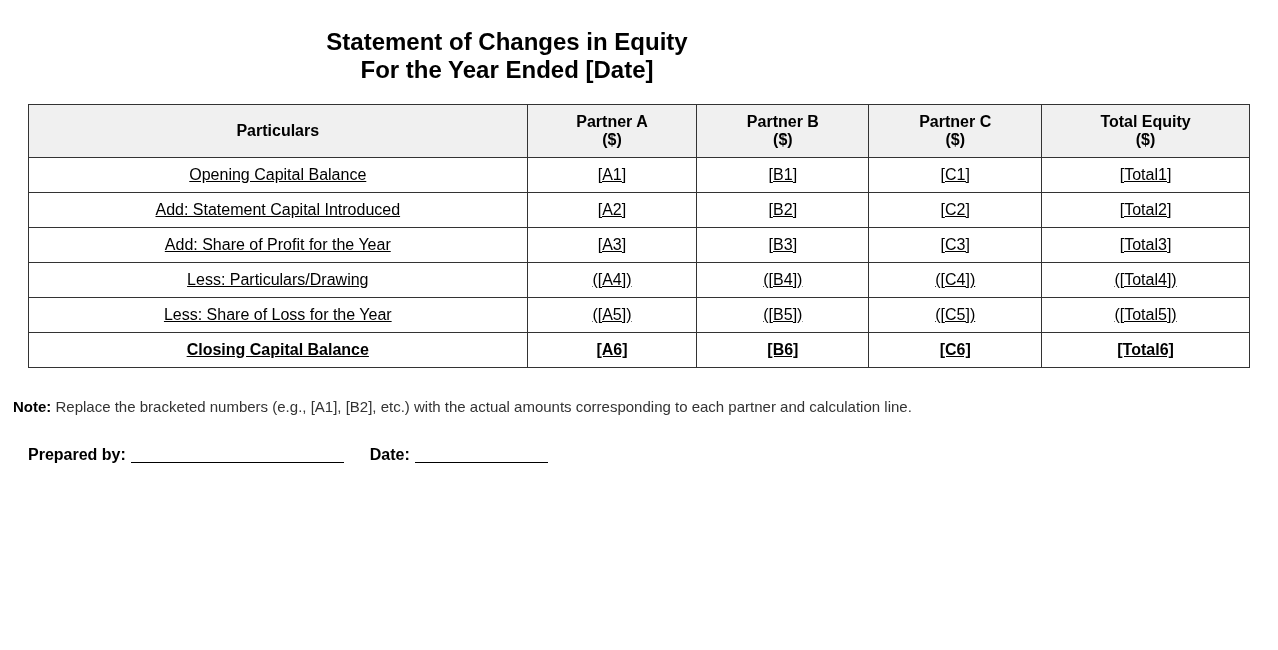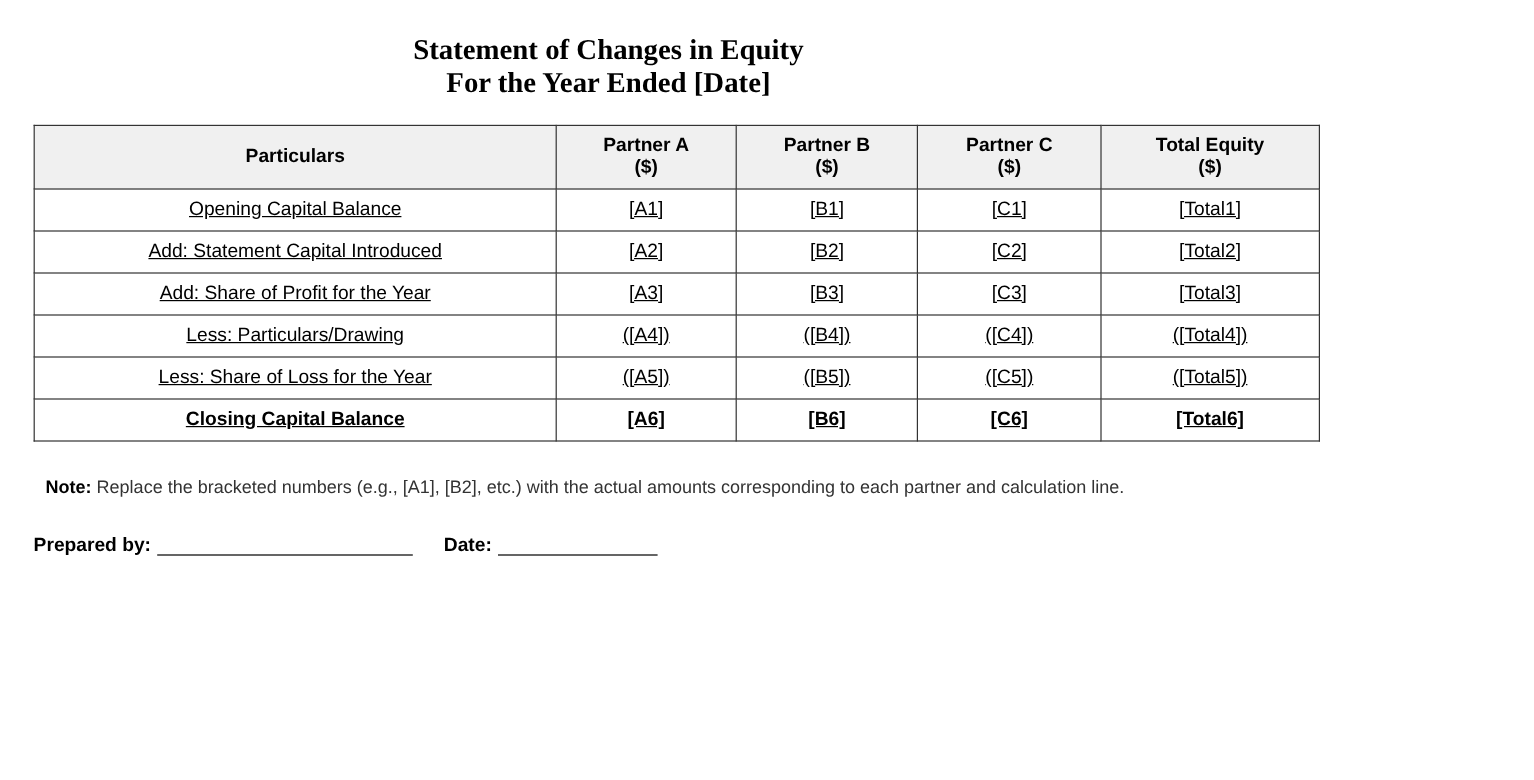--- a/index.html
+++ b/index.html
@@ -1,38 +1,38 @@
 <!DOCTYPE html>
 <html><head>
   <meta charset="utf-8">
   <style>
     html, body { margin: 0; padding: 0; background: #ffffff; }
     body {
       width: 1278px; height: 650px; overflow: hidden;
       font-family: "Liberation Sans", sans-serif; color: #000;
       position: relative;
     }
-    .title-block { position: absolute; top: 28px; left: 0; width: 1014px; text-align: center; font-family: Liberation Serif, serif; }
+    .title-block { position: absolute; top: 28px; left: 0; width: 1014px; text-align: center; }
     .title-line { font-weight: bold; font-size: 24px; line-height: 28px; margin: 0; }
     table.equity {
-      position: absolute; top: 104px; left: 28px; width: 1072px;
+      position: absolute; top: 104px; left: 28px; width: 1222px;
       border-collapse: collapse; font-size: 16px;
     }
     table.equity th, table.equity td {
       border: 1px solid #333; text-align: center; padding: 0;
     }
     table.equity thead th {
       background: #f0f0f0; font-weight: bold; height: 52px; line-height: 18px;
     }
     table.equity tbody td { height: 34px; text-decoration: underline; }
     table.equity tbody tr.total td { font-weight: bold; }
     col.c0 { width: 499px; } col.c1 { width: 170px; } col.c2 { width: 172px; }
     col.c3 { width: 173px; } col.c4 { width: 208px; }
     .note {
-      position: absolute; top: 398px; left: 38px; font-size: 15px; line-height: 17px; color: #333;
+      position: absolute; top: 398px; left: 13px; font-size: 15px; line-height: 17px; color: #333;
     }
     .note b { color: #000; }
     .signoff {
       position: absolute; top: 446px; left: 28px; font-size: 16px; font-weight: bold;
       display: flex; align-items: flex-start;
     }
     .blank { display: inline-block; border-bottom: 1px solid #000; height: 16px; margin-left: 5px; }
     .blank.prep { width: 213px; margin-right: 26px; }
     .blank.date { width: 133px; }
   </style>

